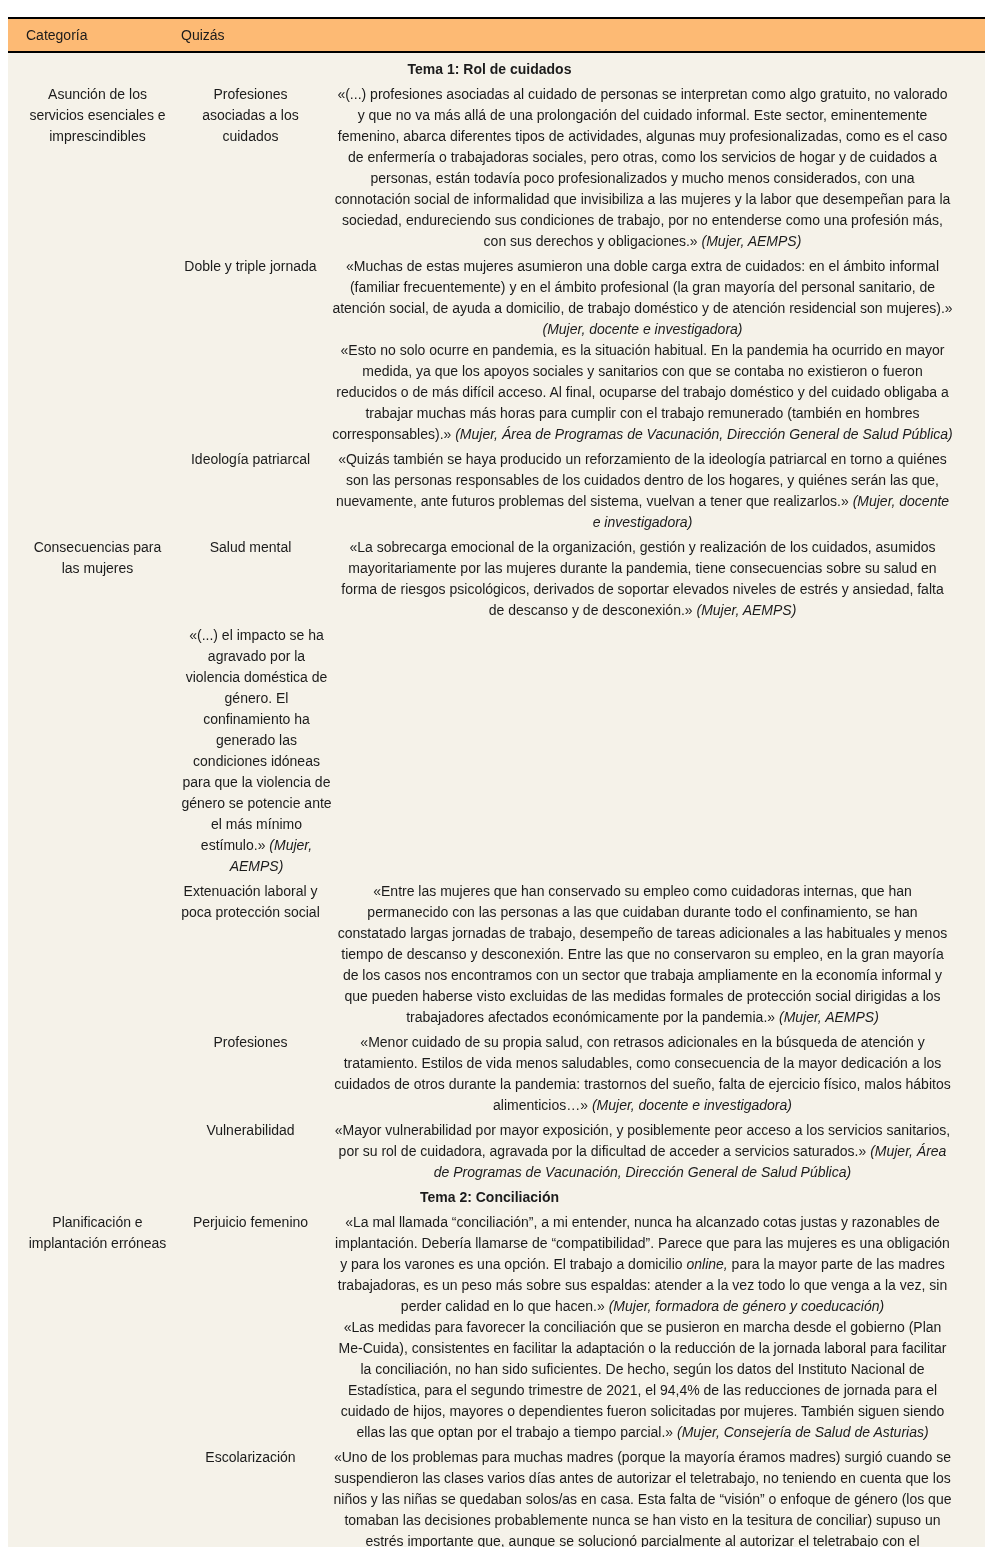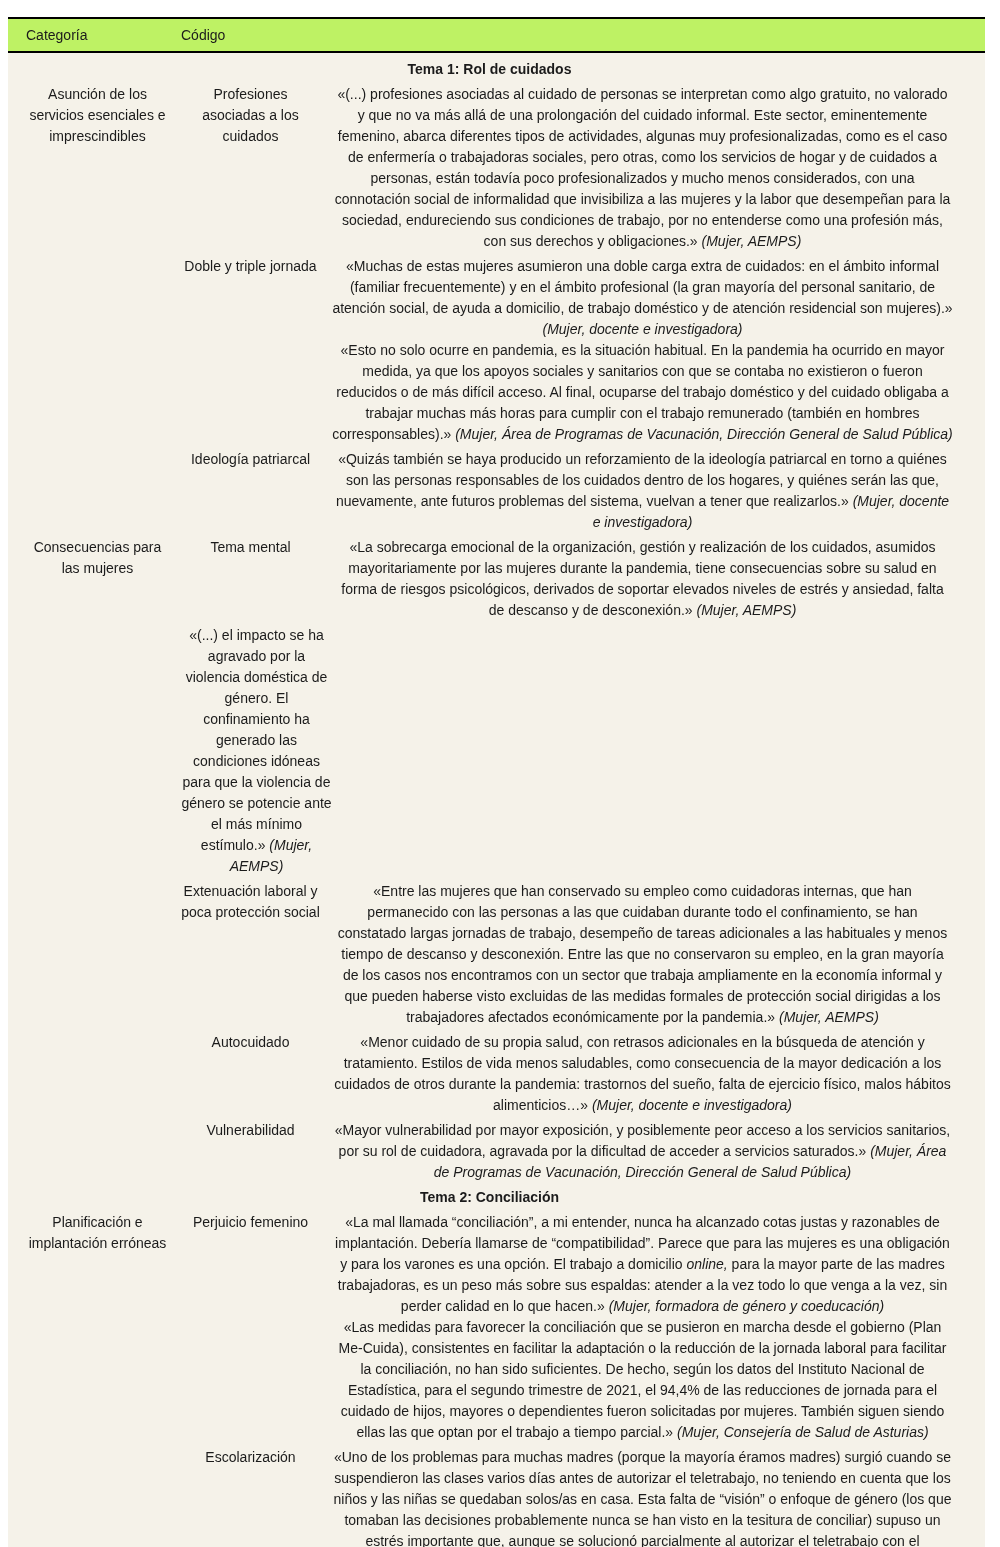--- a/index.html
+++ b/index.html
@@ -33,21 +33,21 @@
     width: 100%;
     background: #000000;
   }
   .rule-top { height: 1.5px; }
   .rule-mid { height: 2.5px; }
   .rule-bottom { height: 2px; }
   .header-row {
     display: grid;
     grid-template-columns: 155px 151px 1fr;
     padding: 6px 20px 5px 18px;
-    background: #bef264;
+    background: #fdba74;
   }
   .table-body {
     background: #f5f2e9;
     padding: 4px 32px 9px 18px;
     text-align: center;
   }
   .theme-heading {
     font-weight: 700;
     padding: 2px 0 2px 0;
   }
@@ -68,21 +68,21 @@
   }
 </style>
 </head>
 <body>
 
 <div class="page">
   <div class="table">
     <div class="rule rule-top"></div>
     <div class="header-row">
       <span class="cell">Categoría</span>
-      <span class="cell">Código</span>
+      <span class="cell">Quizás</span>
     </div>
     <div class="rule rule-mid"></div>
     <div class="table-body" id="table-body">
         <div class="theme-heading">Tema 1: Rol de cuidados</div>
         <div class="row">
           <div class="cell category-cell">Asunción de los servicios esenciales e imprescindibles</div>
           <div class="cell code-cell">Profesiones asociadas a los cuidados</div>
           <div class="cell quotes-cell">
             <p class="quote"><span class="q-normal">«(...) profesiones asociadas al cuidado de personas se interpretan como algo gratuito, no valorado y que no va más allá de una prolongación del cuidado informal. Este sector, eminentemente femenino, abarca diferentes tipos de actividades, algunas muy profesionalizadas, como es el caso de enfermería o trabajadoras sociales, pero otras, como los servicios de hogar y de cuidados a personas, están todavía poco profesionalizados y mucho menos considerados, con una connotación social de informalidad que invisibiliza a las mujeres y la labor que desempeñan para la sociedad, endureciendo sus condiciones de trabajo, por no entenderse como una profesión más, con sus derechos y obligaciones.» </span><span class="q-italic">(Mujer, AEMPS)</span></p>
           </div>
@@ -97,41 +97,41 @@
         </div>
         <div class="row">
           <div class="cell category-cell"></div>
           <div class="cell code-cell">Ideología patriarcal</div>
           <div class="cell quotes-cell">
             <p class="quote"><span class="q-normal">«Quizás también se haya producido un reforzamiento de la ideología patriarcal en torno a quiénes son las personas responsables de los cuidados dentro de los hogares, y quiénes serán las que, nuevamente, ante futuros problemas del sistema, vuelvan a tener que realizarlos.» </span><span class="q-italic">(Mujer, docente e investigadora)</span></p>
           </div>
         </div>
         <div class="row">
           <div class="cell category-cell">Consecuencias para las mujeres</div>
-          <div class="cell code-cell">Tema mental</div>
+          <div class="cell code-cell">Salud mental</div>
           <div class="cell quotes-cell">
             <p class="quote"><span class="q-normal">«La sobrecarga emocional de la organización, gestión y realización de los cuidados, asumidos mayoritariamente por las mujeres durante la pandemia, tiene consecuencias sobre su salud en forma de riesgos psicológicos, derivados de soportar elevados niveles de estrés y ansiedad, falta de descanso y de desconexión.» </span><span class="q-italic">(Mujer, AEMPS)</span></p>
           </div>
         </div>
         <div class="row">
           <div class="cell category-cell"></div>
           <div class="cell quotes-cell">
             <p class="quote"><span class="q-normal">«(...) el impacto se ha agravado por la violencia doméstica de género. El confinamiento ha generado las condiciones idóneas para que la violencia de género se potencie ante el más mínimo estímulo.» </span><span class="q-italic">(Mujer, AEMPS)</span></p>
           </div>
         </div>
         <div class="row">
           <div class="cell category-cell"></div>
           <div class="cell code-cell">Extenuación laboral y poca protección social</div>
           <div class="cell quotes-cell">
             <p class="quote"><span class="q-normal">«Entre las mujeres que han conservado su empleo como cuidadoras internas, que han permanecido con las personas a las que cuidaban durante todo el confinamiento, se han constatado largas jornadas de trabajo, desempeño de tareas adicionales a las habituales y menos tiempo de descanso y desconexión. Entre las que no conservaron su empleo, en la gran mayoría de los casos nos encontramos con un sector que trabaja ampliamente en la economía informal y que pueden haberse visto excluidas de las medidas formales de protección social dirigidas a los trabajadores afectados económicamente por la pandemia.» </span><span class="q-italic">(Mujer, AEMPS)</span></p>
           </div>
         </div>
         <div class="row">
           <div class="cell category-cell"></div>
-          <div class="cell code-cell">Autocuidado</div>
+          <div class="cell code-cell">Profesiones</div>
           <div class="cell quotes-cell">
             <p class="quote"><span class="q-normal">«Menor cuidado de su propia salud, con retrasos adicionales en la búsqueda de atención y tratamiento. Estilos de vida menos saludables, como consecuencia de la mayor dedicación a los cuidados de otros durante la pandemia: trastornos del sueño, falta de ejercicio físico, malos hábitos alimenticios…» </span><span class="q-italic">(Mujer, docente e investigadora)</span></p>
           </div>
         </div>
         <div class="row">
           <div class="cell category-cell"></div>
           <div class="cell code-cell">Vulnerabilidad</div>
           <div class="cell quotes-cell">
             <p class="quote"><span class="q-normal">«Mayor vulnerabilidad por mayor exposición, y posiblemente peor acceso a los servicios sanitarios, por su rol de cuidadora, agravada por la dificultad de acceder a servicios saturados.» </span><span class="q-italic">(Mujer, Área de Programas de Vacunación, Dirección General de Salud Pública)</span></p>
           </div>

